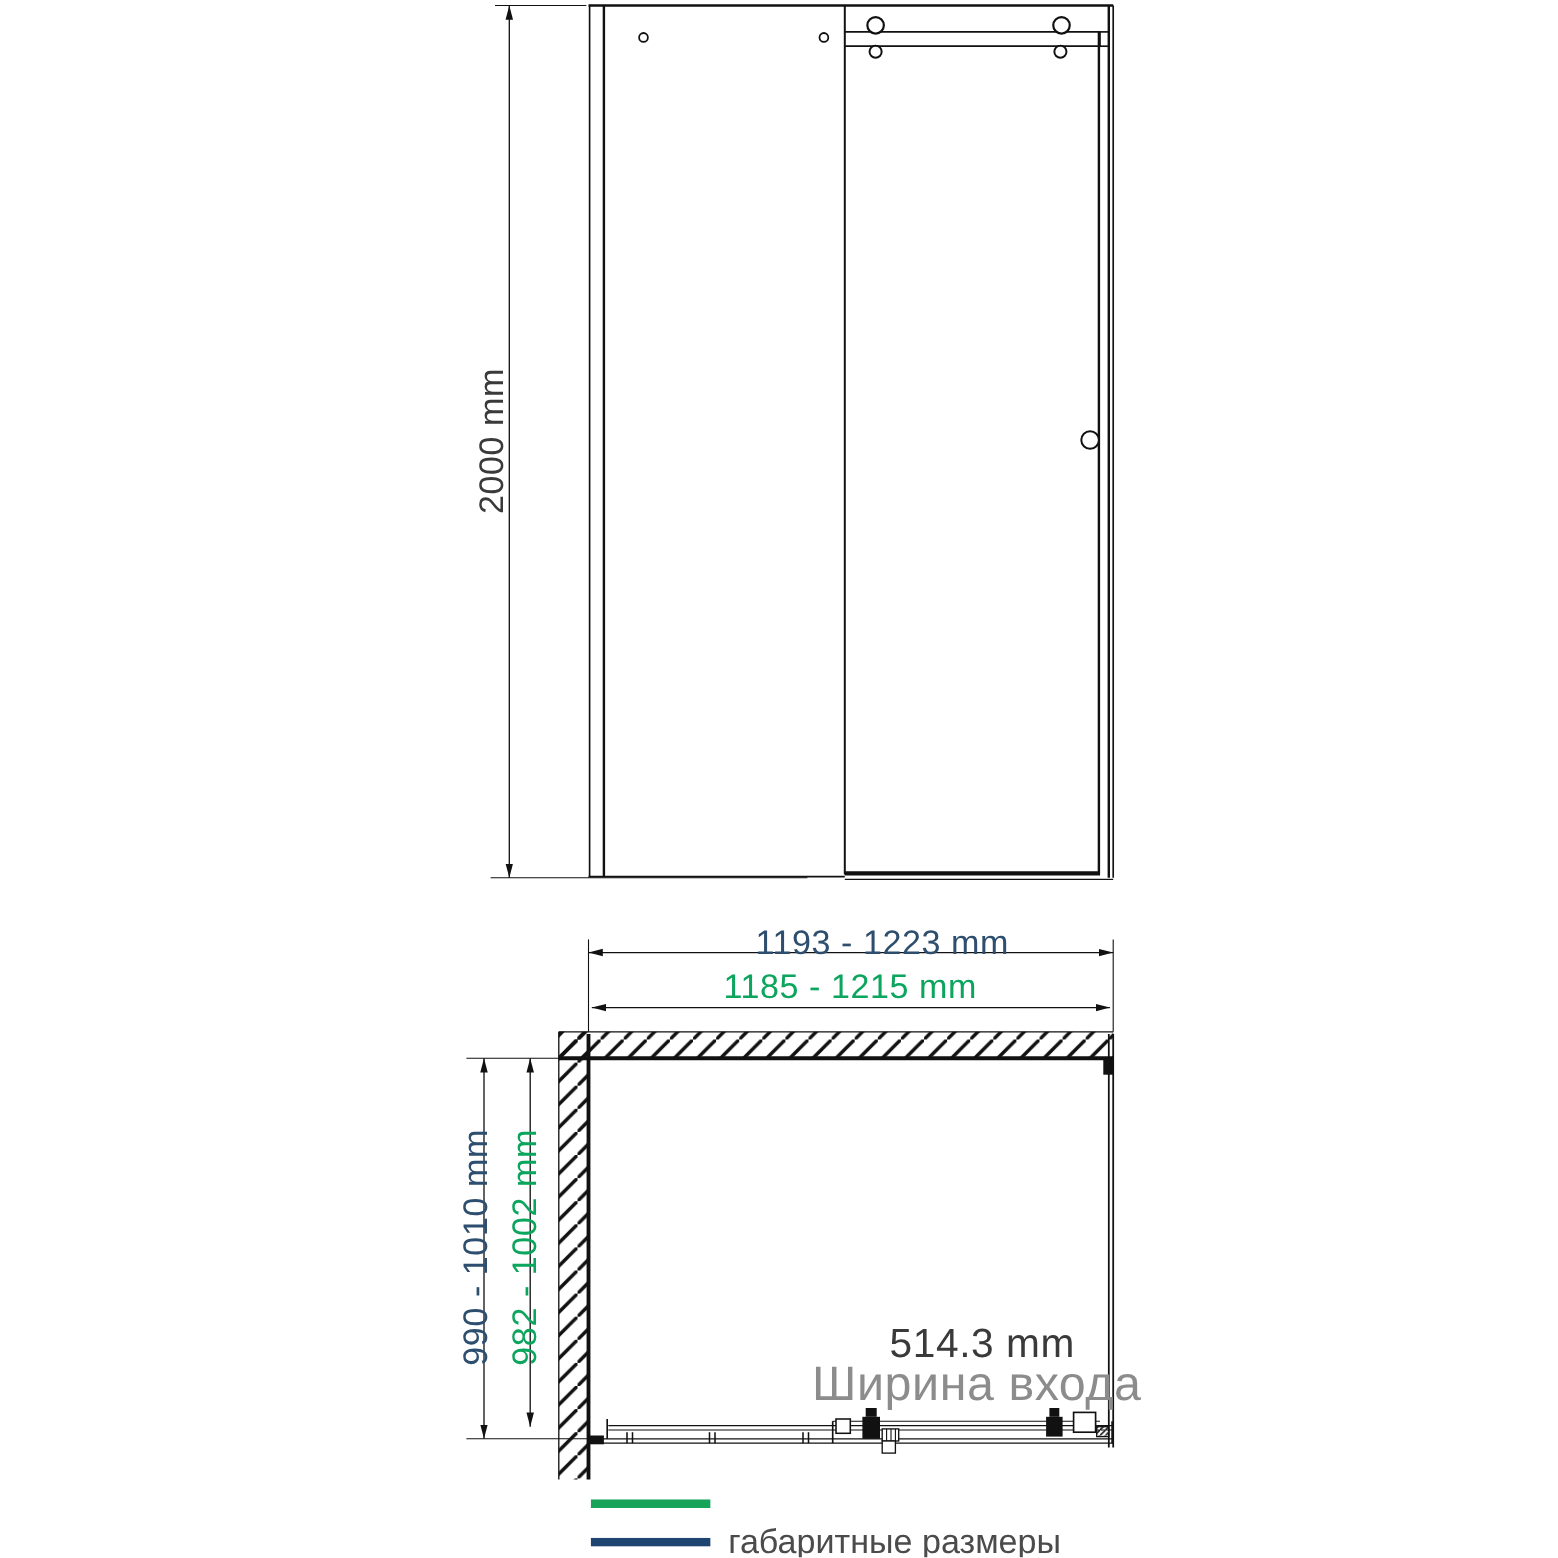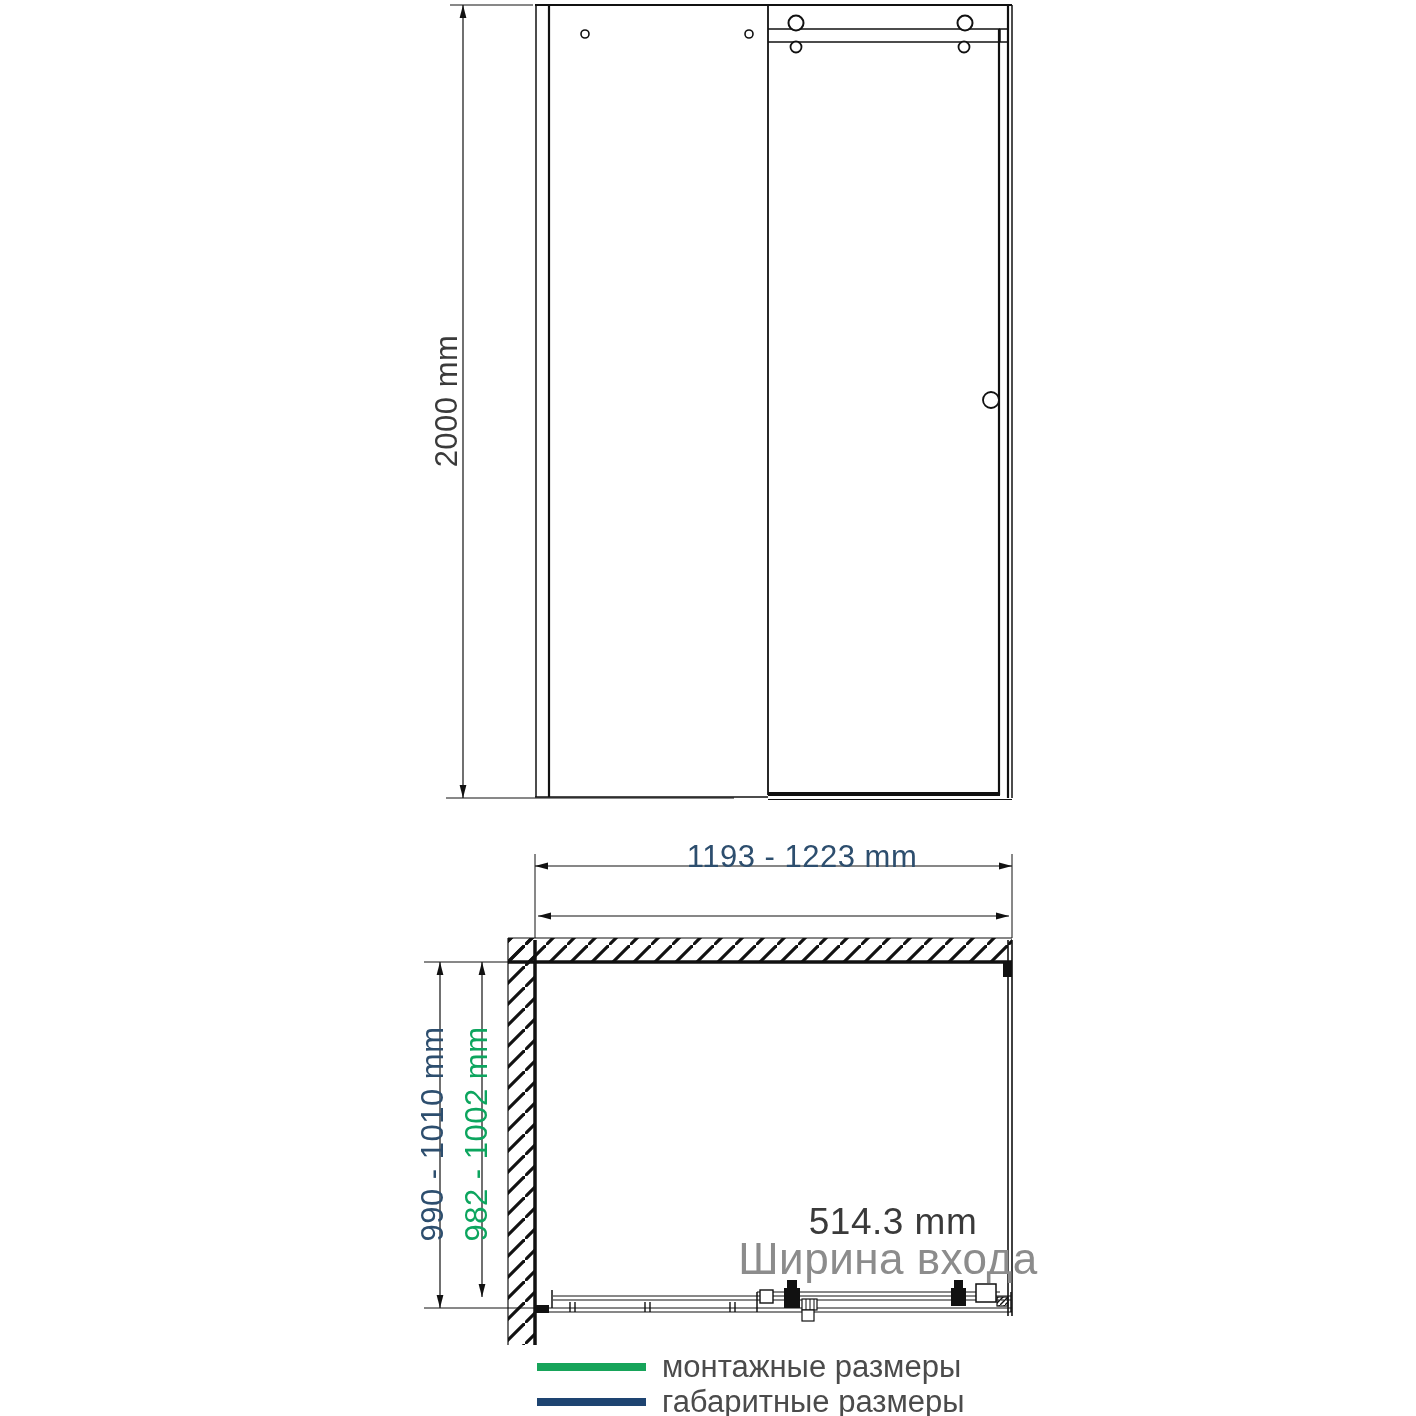--- a/index.html
+++ b/index.html
@@ -141,35 +141,35 @@
       <line x1="424" y1="1308" x2="536" y2="1308" stroke-width="1"></line>
       <line x1="440" y1="962" x2="440" y2="1308" stroke-width="1.2" marker-start="url(#arr)" marker-end="url(#arr)"></line>
       <line x1="482" y1="962" x2="482" y2="1297" stroke-width="1.2" marker-start="url(#arr)" marker-end="url(#arr)"></line>
     </g>
   </svg>
 
   <div class="lbl rot dark-t" style="left:447px;top:401px;">2000 mm</div>
 
   <div class="lbl blue-t" style="left:802px;top:845px;margin-top:12px;">1193 - 1223 mm</div>
 
+  <div class="lbl green-t" style="left:773px;top:897px;">1185 - 1215 mm</div>
 
   <div class="lbl rot blue-t" style="left:433px;top:1134px;">990 - 1010 mm</div>
 
   <div class="lbl rot green-t" style="left:477px;top:1134px;">982 - 1002 mm</div>
 
   <div class="lbl big dark-t" style="left:893px;top:1222px;">514.3 mm</div>
 
   <div class="lbl med muted-t" style="left:888px;top:1259px;">Ширина входа</div>
 
   <div class="legend">
     <div class="legend-row">
       <svg class="legend-swatch" width="109" height="8">
         <rect x="0" y="0" width="109" height="8" fill="#17a45a"></rect>
       </svg>
-      <span class="legend-label">монтажные размеры</span>
     </div>
     <div class="legend-row">
       <svg class="legend-swatch" width="109" height="8">
         <rect x="0" y="0" width="109" height="8" fill="#1e4471"></rect>
       </svg>
       <span class="legend-label">габаритные размеры</span>
     </div>
   </div>
 
 </div>

